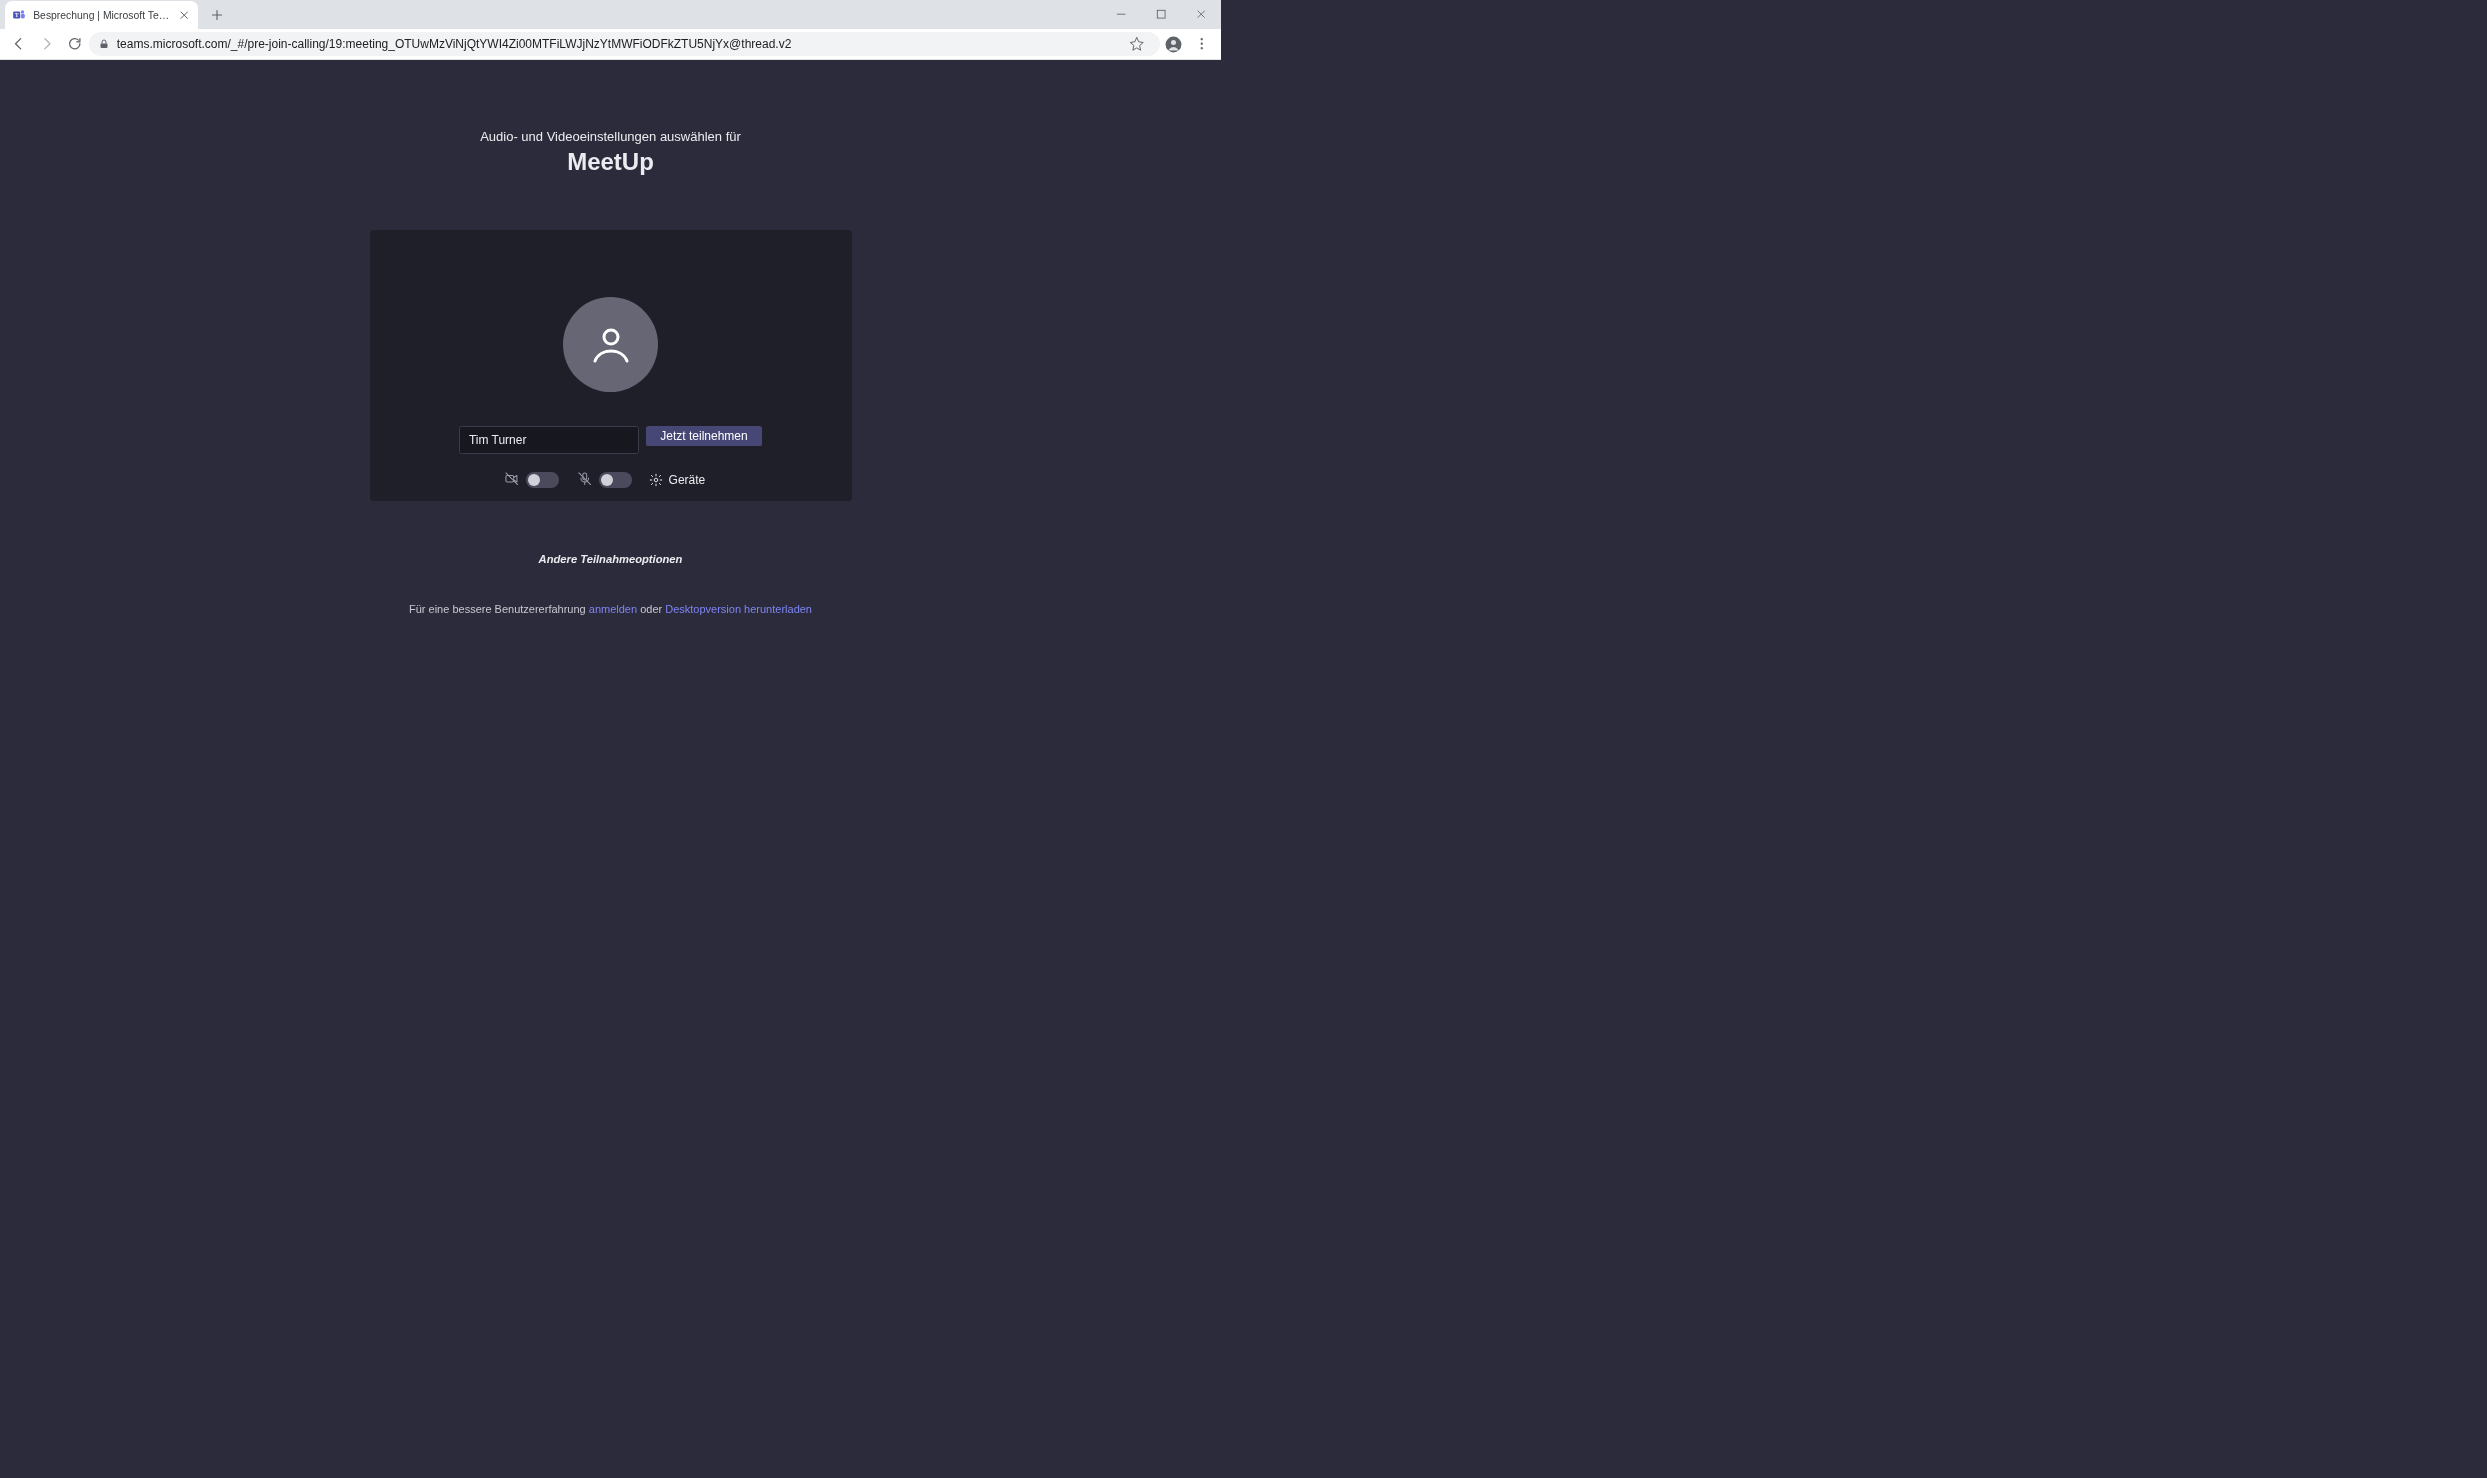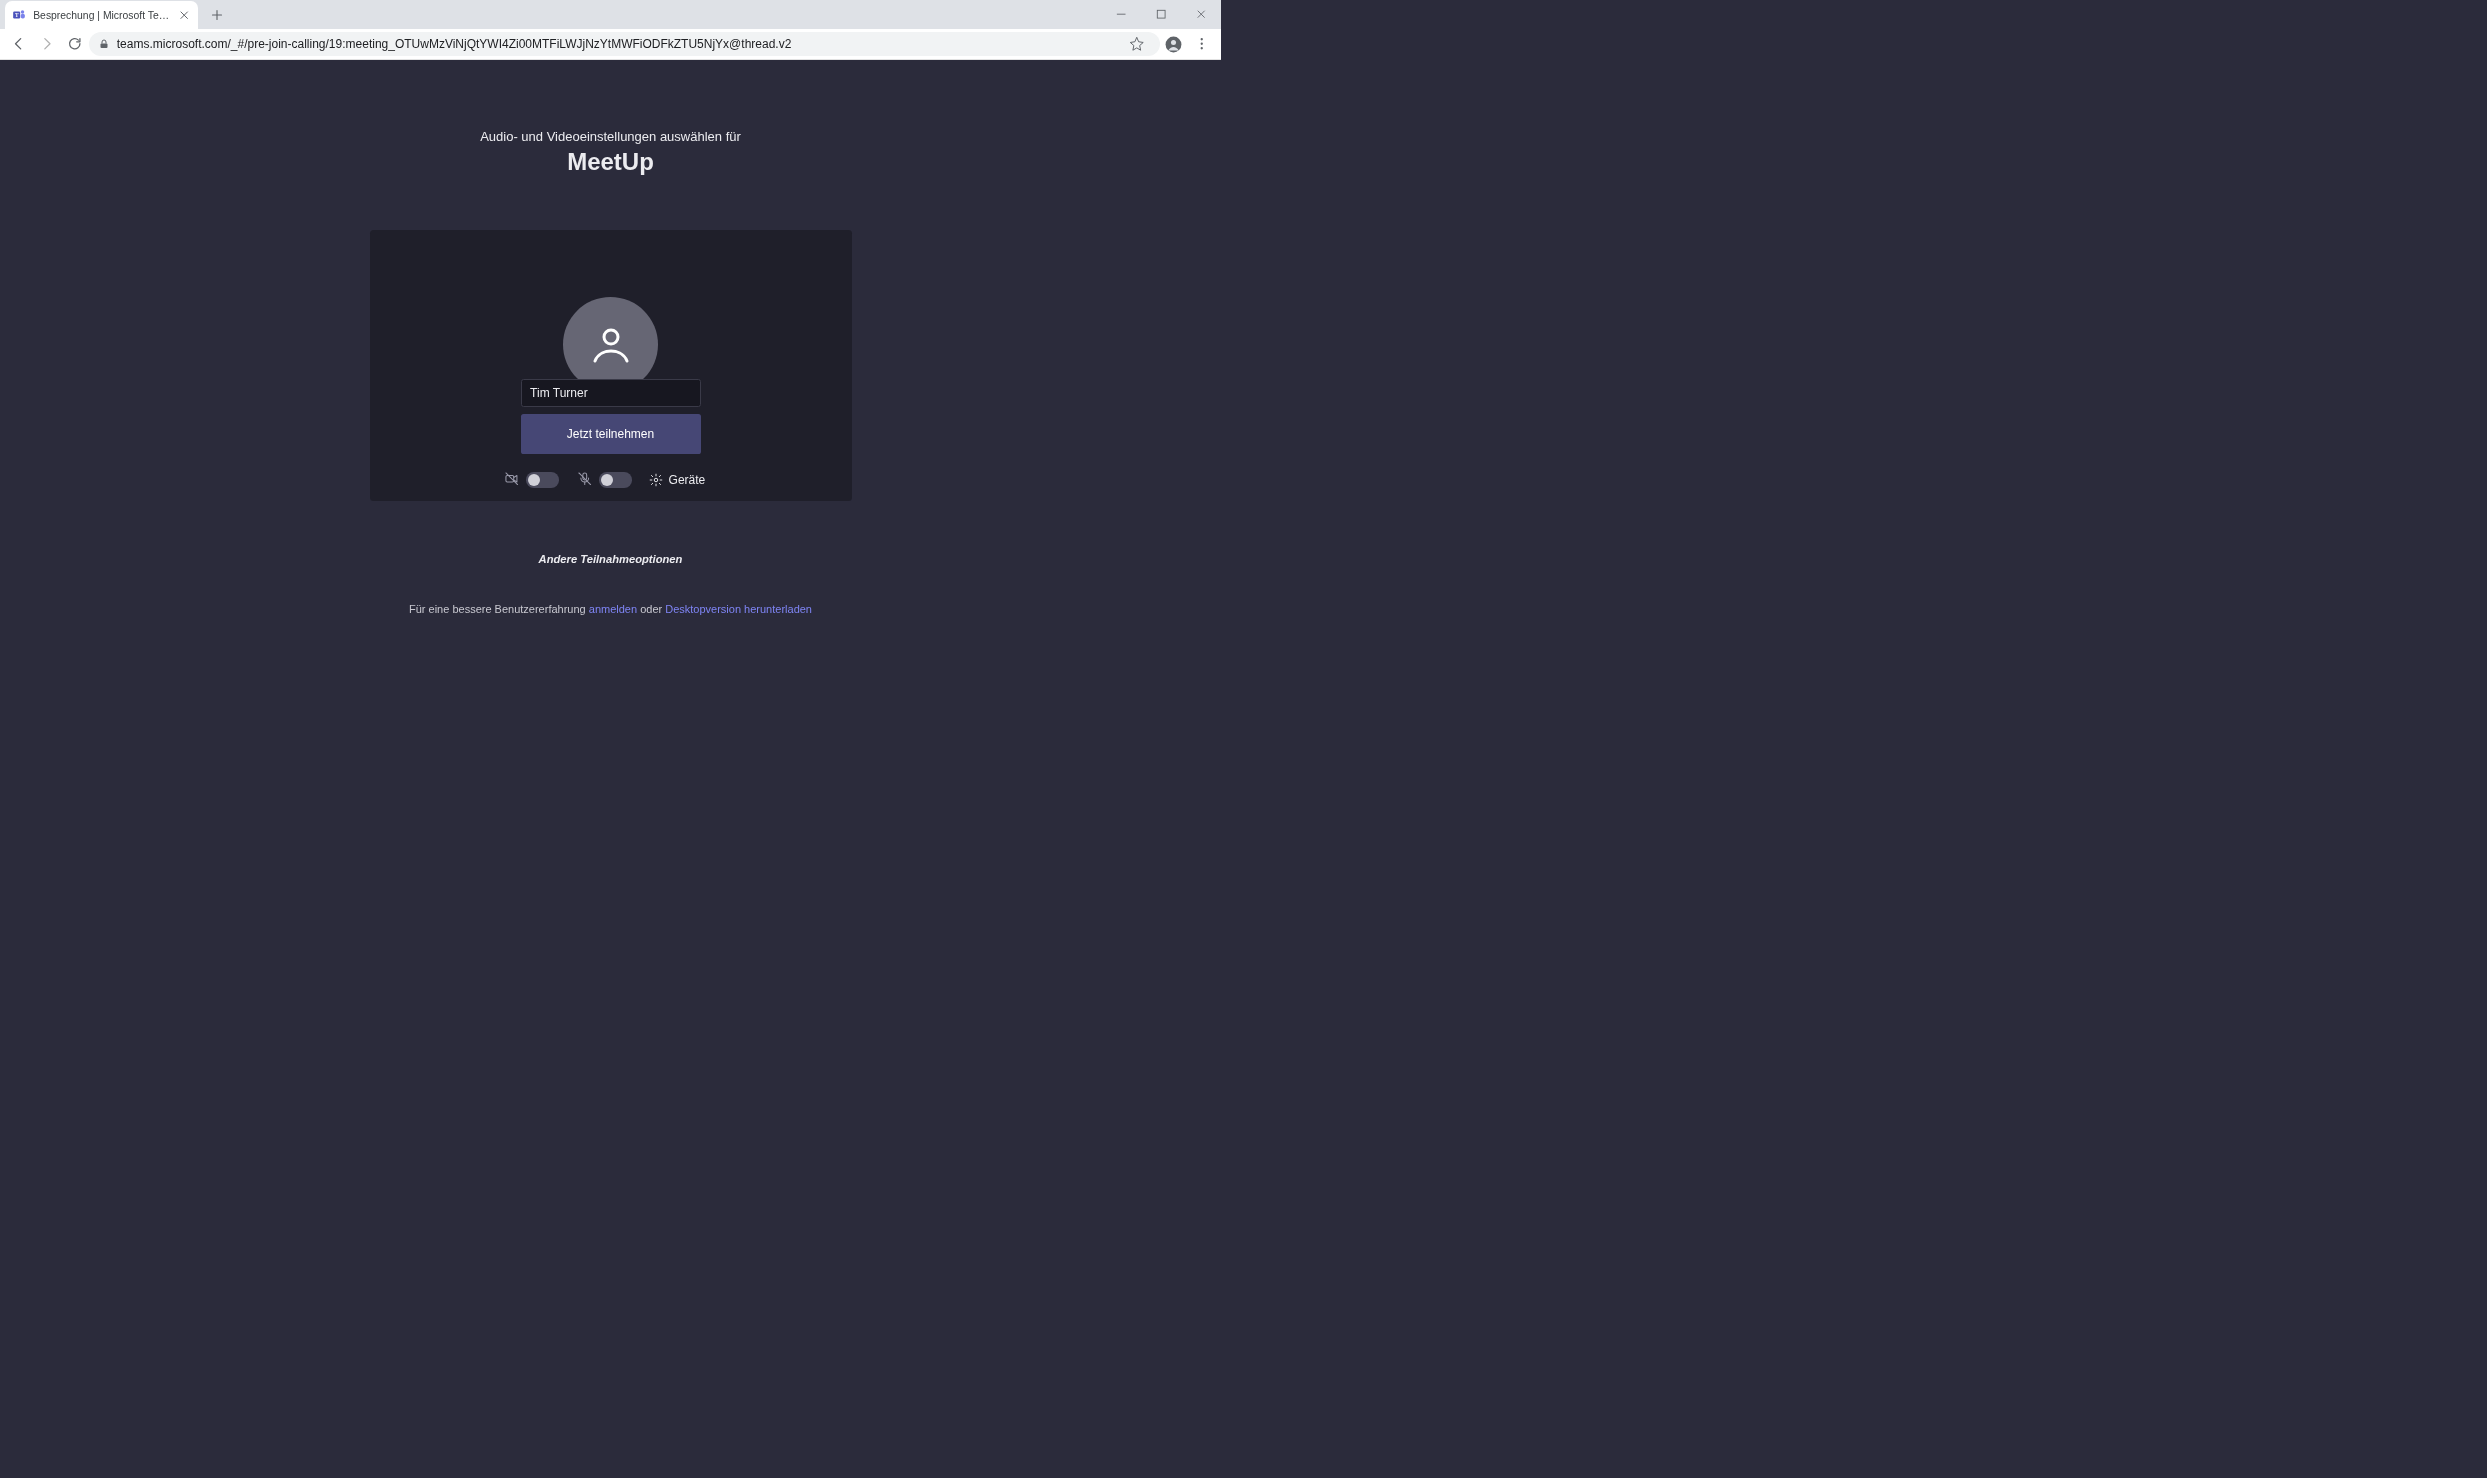--- a/index.html
+++ b/index.html
@@ -131,34 +131,34 @@
   }
   .avatar-circle {
     width:95px; height:95px; border-radius:50%;
     background:#666674;
     margin-top: 67px;
     display:flex; align-items:center; justify-content:center;
   }
   .avatar-circle svg { width:48px; height:48px; }
   .join-row {
     position:absolute; bottom: 47px;
-    display:flex; gap:7px;flex-direction:column;
+    display:flex; gap:7px;
   }
   .name-input {
     width: 180px; height:28px;
     background:#171720;
     border:0.9px solid #3a3a48;
     border-radius:2.6px;
     color: var(--text-light);
     padding:0 8.6px;
     font-size:12px;
     outline:none;
   }
   .join-btn {
-    height:40px;
+    height:20px;
     padding: 0 14px;
     background: var(--accent);
     color:#fff;
     border:none;
     border-radius:2.6px;
     font-size:12px;
     cursor:pointer;
   }
   .controls-row {
     position:absolute; bottom:12px; left:0; right:12px;

